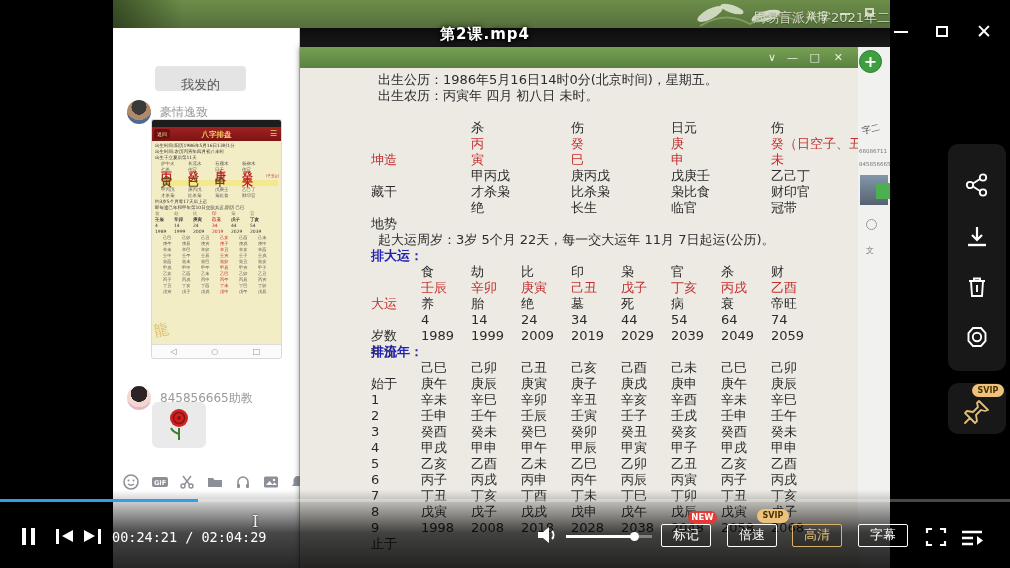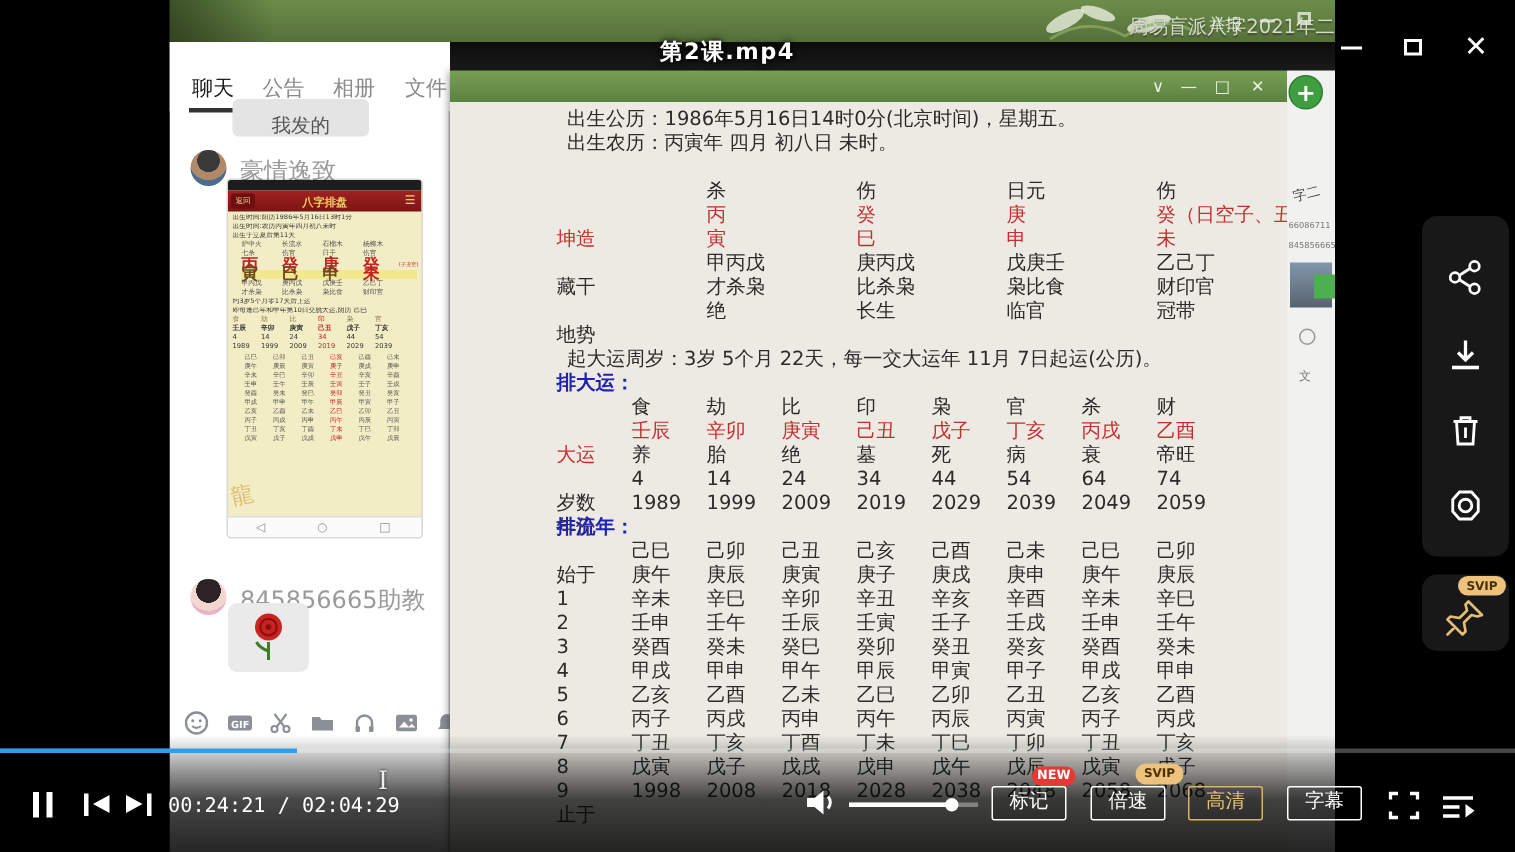--- a/index.html
+++ b/index.html
@@ -22,21 +22,21 @@
   
   .chat{position:absolute;left:0;top:28px;width:187px;height:540px;background:#ffffff;border-right:1px solid #c9c9c9;}
   .tabs{position:absolute;left:0;top:0;width:187px;height:46px;background:#fff;}
   .tab{position:absolute;top:22px;font-size:14px;color:#8a8a8a;cursor:pointer;}
   .tab.active{color:#1d1d1d;}
   .tab-underline{position:absolute;left:13px;top:44px;width:30px;height:3px;background:#333;}
   .filterbtn{position:absolute;left:42px;top:38px;width:91px;height:25px;background:#e4e4e4;border-radius:4px;overflow:hidden;color:#555;font-size:13px;text-align:center;line-height:38px;}
   .avatar{position:absolute;width:24px;height:24px;border-radius:50%;}
   .av1{left:14px;top:72px;background:radial-gradient(circle at 50% 30%,#3a3a3a 0 36%,#b08968 37% 62%,#4d6d90 63%);}
   .av2{left:14px;top:358px;background:radial-gradient(circle at 50% 32%,#2b2326 0 40%,#f2d7ce 41% 66%,#e8b4c8 67%);}
-  .sender{position:absolute;font-size:16px;color:#9a9a9a;}
+  .sender{position:absolute;font-size:12px;color:#9a9a9a;}
   .rosebubble{position:absolute;left:39px;top:374px;width:54px;height:46px;background:#eaeaea;border-radius:6px;}
 
   
   .appimg{position:absolute;left:39px;top:92px;width:129px;height:238px;overflow:hidden;border-radius:2px;background:#f3edc6;box-shadow:0 0 0 1px rgba(0,0,0,.15);}
   .appstatus{height:7px;background:#1d1d1d;}
   .apphdr{height:14px;background:linear-gradient(180deg,#a02222,#7c1414);position:relative;}
   .appback{position:absolute;left:2px;top:2px;padding:0 3px;background:#6e0f0f;border-radius:2px;color:#f0cf8e;font-size:5px;line-height:10px;}
   .apptitle{position:absolute;left:0;width:129px;text-align:center;top:3px;color:#f5d060;font-size:7.5px;font-weight:bold;}
   .appmenu{position:absolute;right:4px;top:3px;color:#f5d060;font-size:8px;line-height:8px;}
   .appbody{padding:2px 3px 0 3px;font-size:4.5px;line-height:6px;color:#333;position:relative;}
@@ -140,27 +140,20 @@
         <ellipse cx="86" cy="16" rx="15" ry="5" fill="#eef2e2" opacity=".8" transform="rotate(-15 86 16)"></ellipse>
         <path d="M20 26 Q45 10 70 24 Q95 8 118 22" stroke="#8fae6a" stroke-width="2" fill="none" opacity=".7"></path>
       </svg>
       <span class="grouptitle">周易盲派八字2021年二</span>
       <span class="report">举报</span>
       <span class="qwin-min"></span>
       <span class="qwin-max"></span>
     </div>
 
     <div class="chat">
-      <div class="tabs">
-        <span class="tab active" style="left:15px">聊天</span>
-        <span class="tab" style="left:62px">公告</span>
-        <span class="tab" style="left:109px">相册</span>
-        <span class="tab" style="left:157px">文件</span>
-        <div class="tab-underline"></div>
-      </div>
       <div class="filterbtn">我发的</div>
 
       <div class="avatar av1"></div>
       <span class="sender" style="left:47px;top:76px">豪情逸致</span>
 
       <div class="appimg">
         <div class="appstatus"></div>
         <div class="apphdr">
           <span class="appback">返回</span>
           <span class="apptitle">八字排盘</span>

